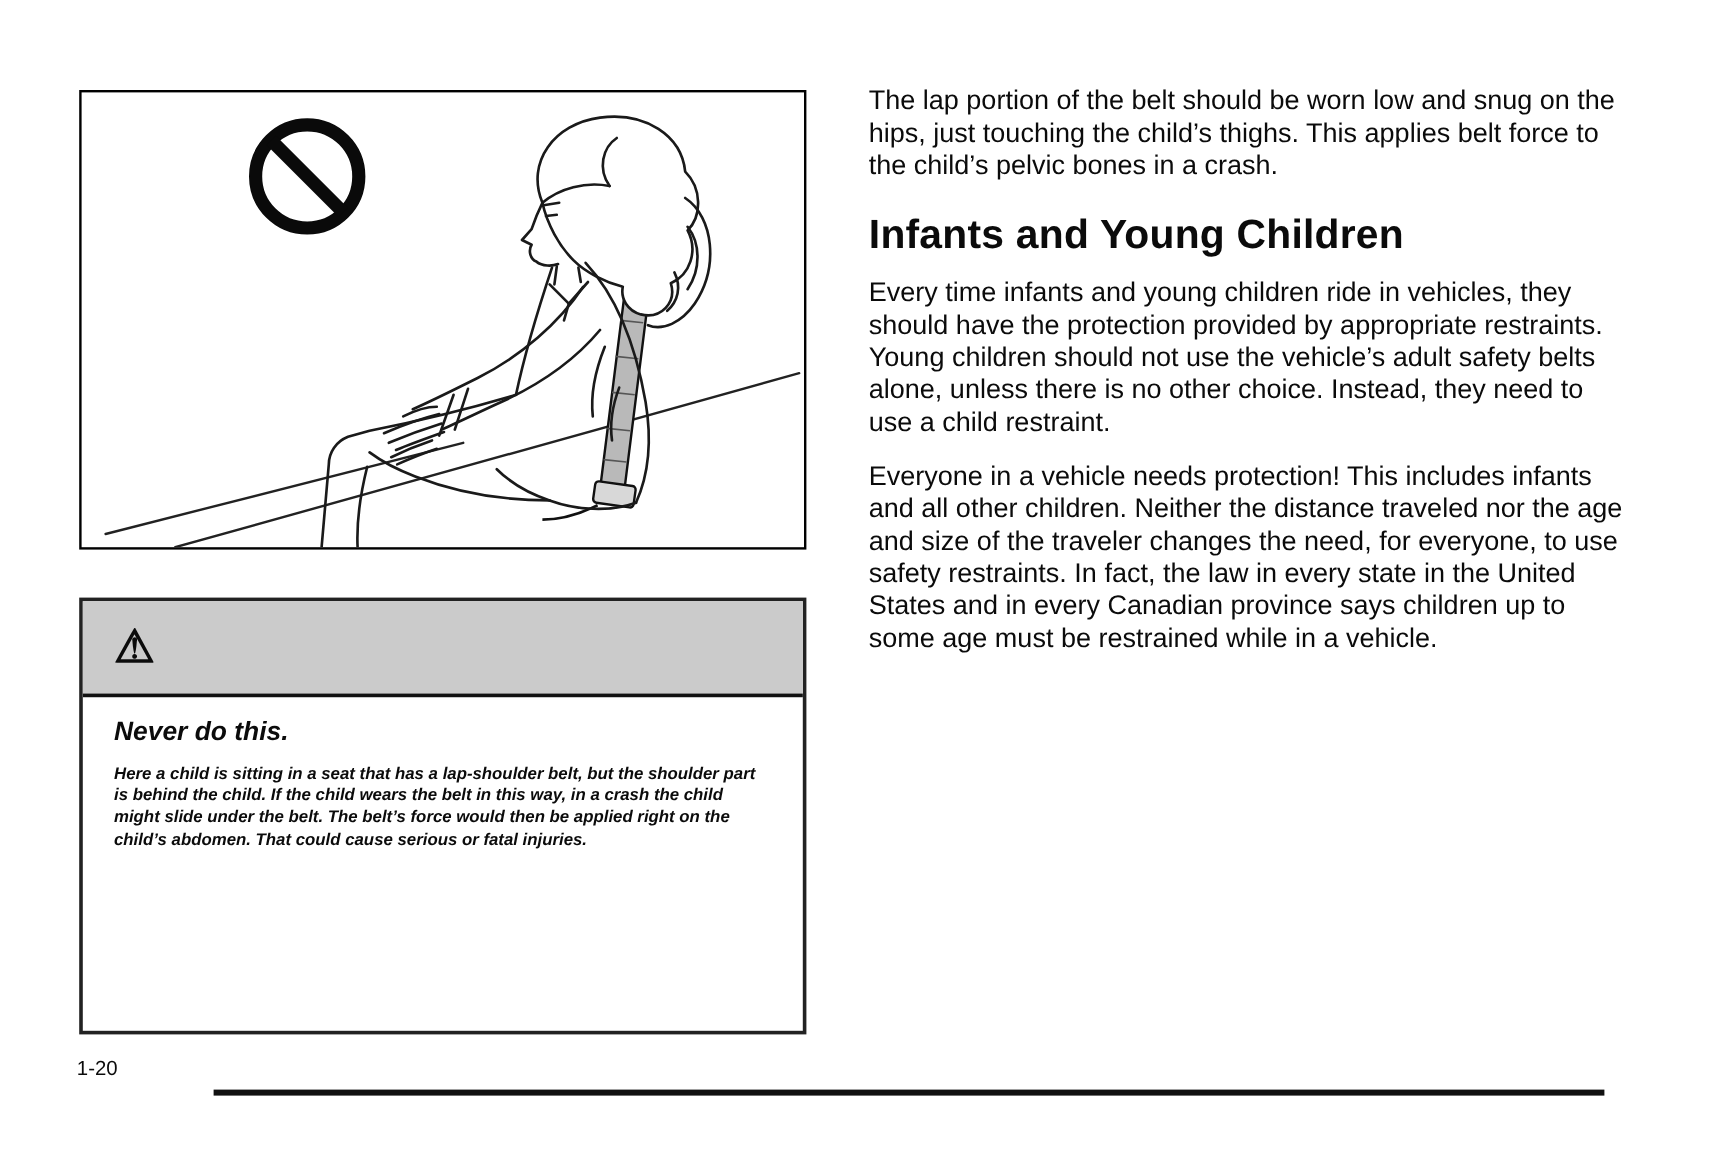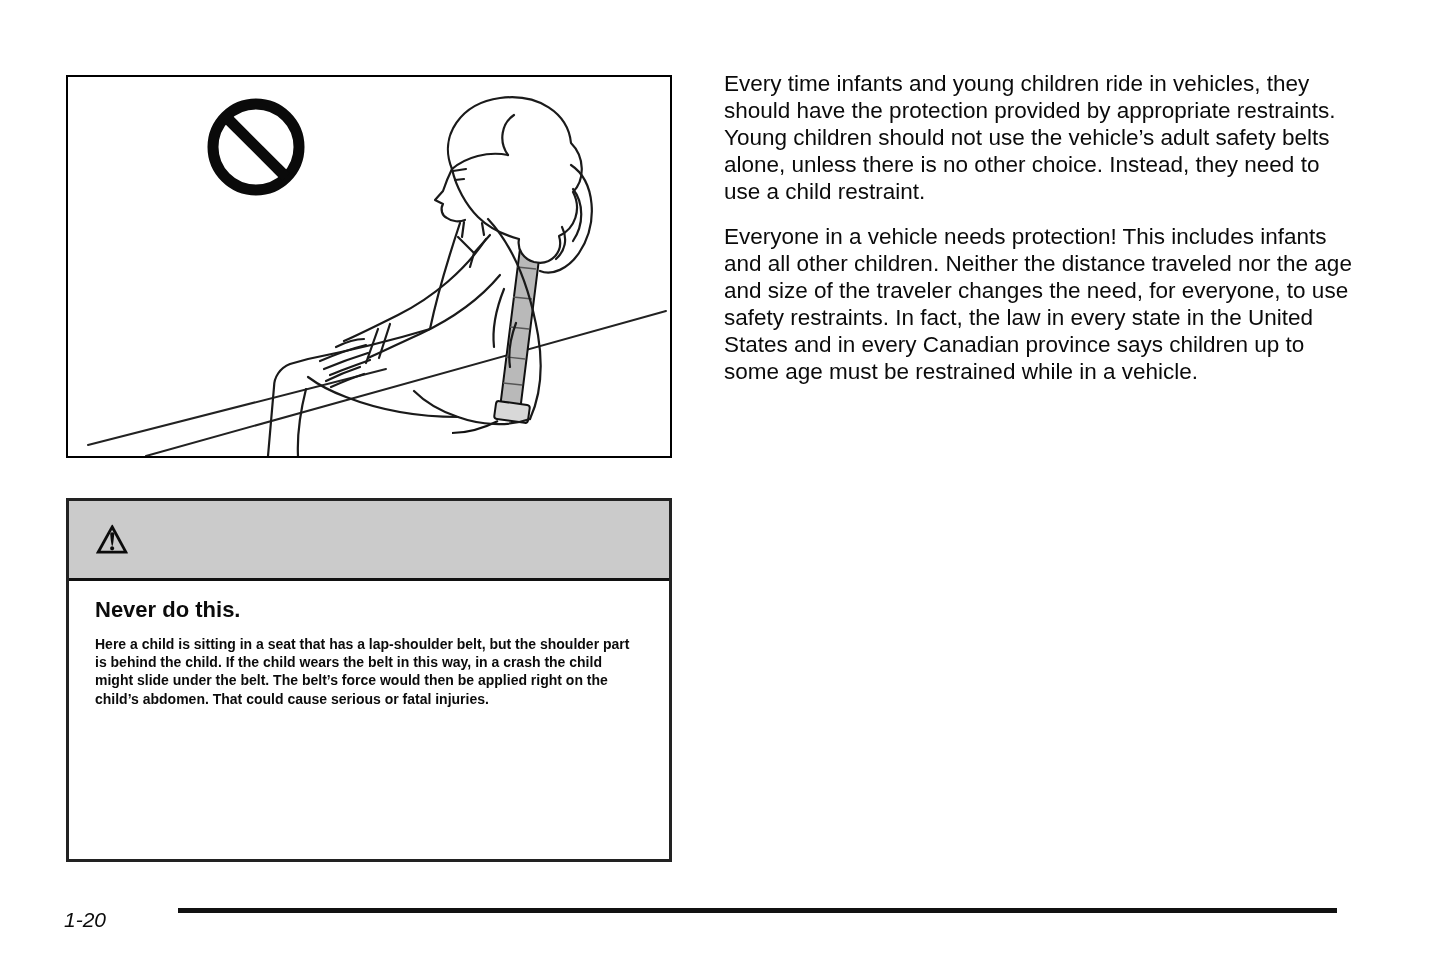--- a/index.html
+++ b/index.html
@@ -61,20 +61,21 @@
     font-weight: bold;
     line-height: 1;
   }
   .caution-title {
     font-size: 35px;
     font-weight: bold;
     letter-spacing: 0.3px;
   }
   .caution-body {
     padding: 16px 36px 0 26px;
+    font-style: italic;
   }
   .caution-lead {
     font-size: 22px;
     font-weight: bold;
     margin: 0 0 12px 0;
   }
   .caution-text {
     font-size: 14px;
     font-weight: bold;
     line-height: 1.3;
@@ -97,23 +98,22 @@
     font-size: 34px;
     font-weight: bold;
     margin: 26px 0 14px 0;
     letter-spacing: 0.2px;
   }
 
   
   .page-number {
     position: absolute;
     left: 64px;
-    top: 908px;
-    font-size: 21px;
-    font-style: italic;
+    top: 881px;
+    font-size: 17px;
   }
   .footer-rule {
     position: absolute;
     left: 178px;
     top: 908px;
     width: 1159px;
     height: 5px;
     background: #111;
   }
 </style>
@@ -199,20 +199,22 @@
     <header class="caution-header">
       <span class="caution-icon">⚠</span>
     </header>
     <div class="caution-body">
       <p class="caution-lead">Never do this.</p>
       <p class="caution-text">Here a child is sitting in a seat that has a lap-shoulder belt, but the shoulder part is behind the child. If the child wears the belt in this way, in a crash the child might slide under the belt. The belt’s force would then be applied right on the child’s abdomen. That could cause serious or fatal injuries.</p>
     </div>
   </section>
 
   <div class="right-col">
+    <p>The lap portion of the belt should be worn low and snug on the hips, just touching the child’s thighs. This applies belt force to the child’s pelvic bones in a crash.</p>
+    <h1>Infants and Young Children</h1>
     <p>Every time infants and young children ride in vehicles, they should have the protection provided by appropriate restraints. Young children should not use the vehicle’s adult safety belts alone, unless there is no other choice. Instead, they need to use a child restraint.</p>
     <p>Everyone in a vehicle needs protection! This includes infants and all other children. Neither the distance traveled nor the age and size of the traveler changes the need, for everyone, to use safety restraints. In fact, the law in every state in the United States and in every Canadian province says children up to some age must be restrained while in a vehicle.</p>
   </div>
 
   <span class="page-number">1-20</span>
   <div class="footer-rule"></div>
 
 </div>
 
 </body></html>

